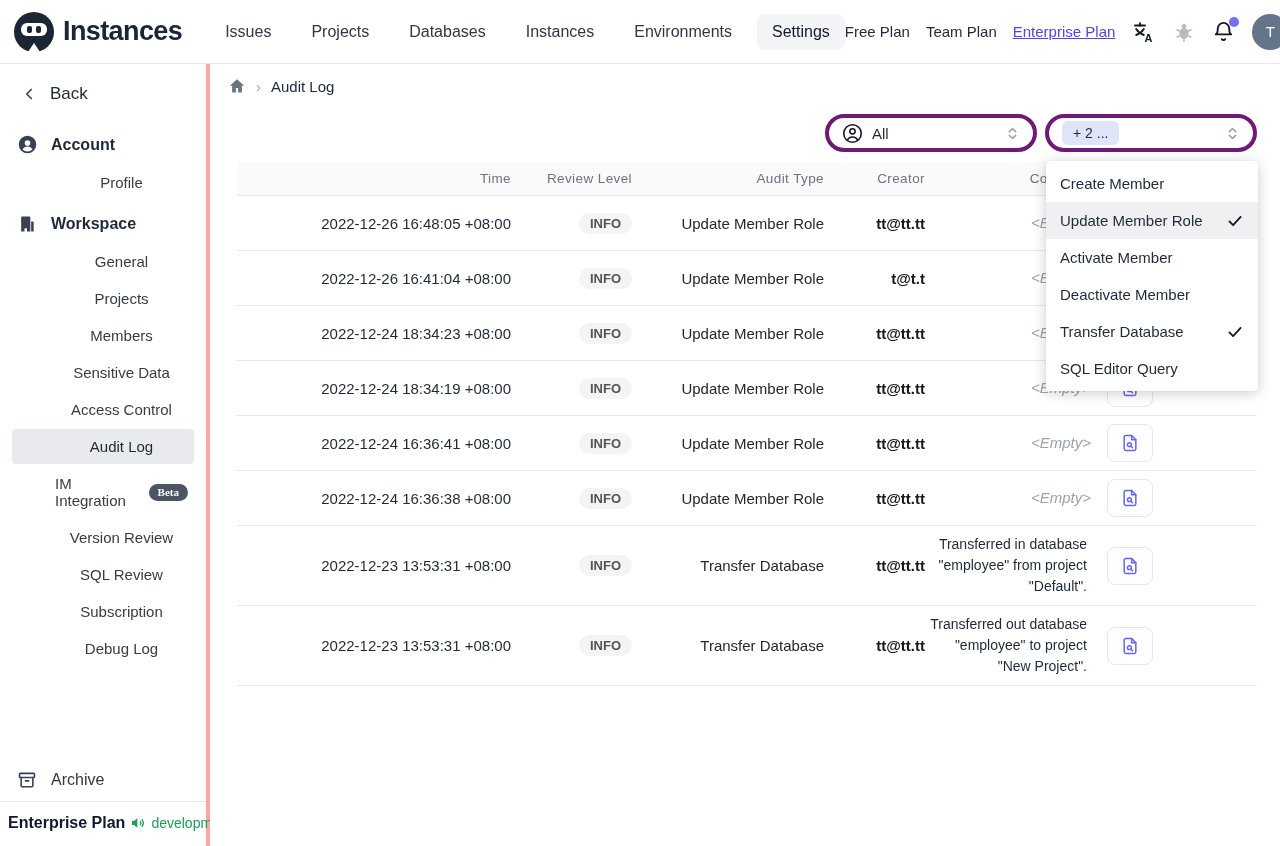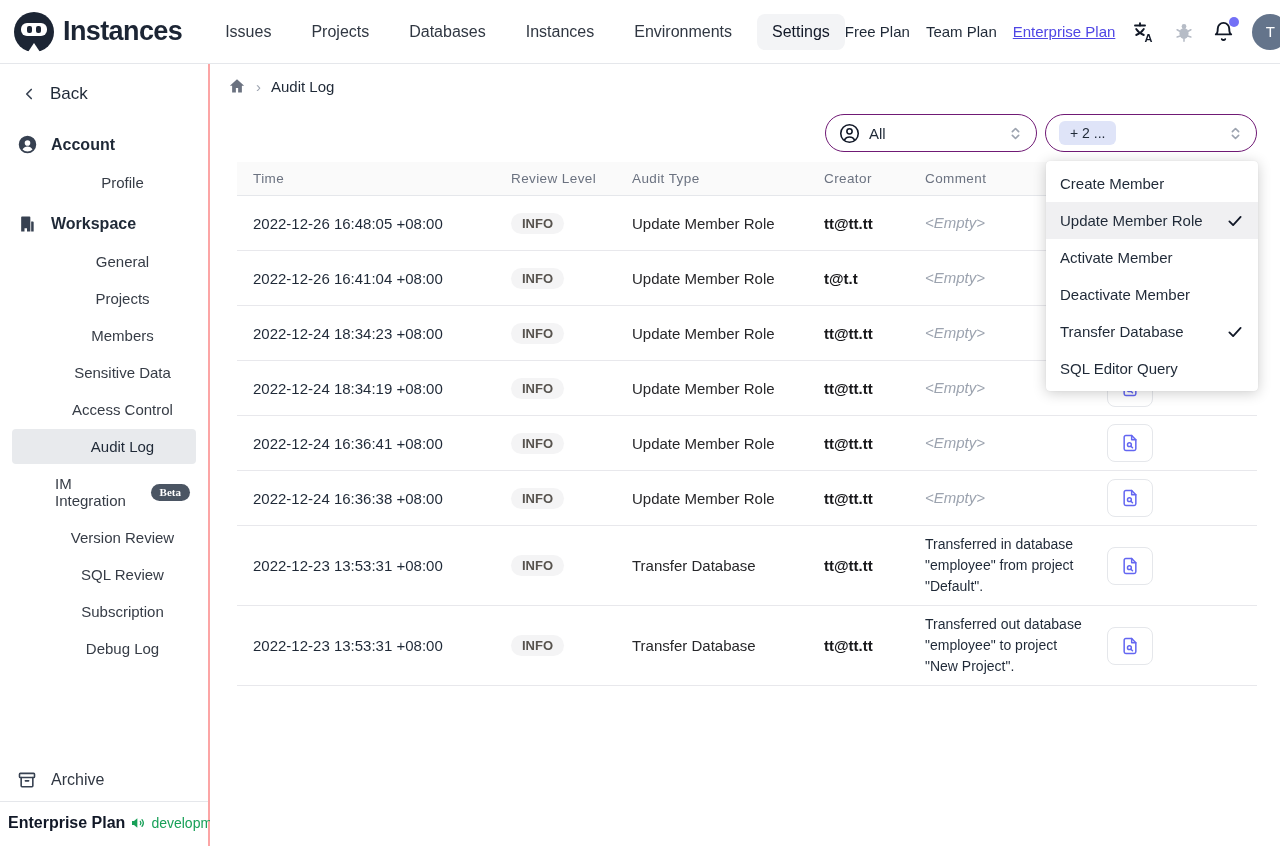--- a/index.html
+++ b/index.html
@@ -26,47 +26,47 @@
   .nav-item.active { background:#f3f4f6; color:#111827; }
   .nav-right { margin-left:auto; display:flex; align-items:center; gap:17px; }
   .plan-link { font-size:15px; font-weight:500; color:#1f2937; cursor:pointer; white-space:nowrap; }
   .plan-link.is-link { color:#4f46e5; text-decoration:underline; }
   .icon-btn { display:flex; align-items:center; justify-content:center; cursor:pointer; position:relative; }
   .bell-dot { position:absolute; top:-3px; right:-4px; width:10px; height:10px; border-radius:50%; background:#7370f6; }
   .avatar { width:36px; height:36px; border-radius:50%; background:#64748b; color:#fff;
             display:flex; align-items:center; justify-content:center; font-size:15px; cursor:pointer; }
   
   .shell { display:flex; height:782px; }
-  .sidebar { width:210px; border-right:2px solid #fca5a5; display:flex; flex-direction:column; padding-top:10px; background:#fff; }
+  .sidebar { width:210px; border-right:4px solid #fca5a5; display:flex; flex-direction:column; padding-top:10px; background:#fff; }
   .side-back { display:flex; align-items:center; gap:12px; padding:10px 16px 16px 20px; font-size:17px; color:#1f2937; cursor:pointer; }
   .side-title { display:flex; align-items:center; gap:13px; padding:8px 16px; font-size:16px; font-weight:600; color:#1f2937; margin-top:6px; }
   .side-title .sicon { display:flex; width:22px; justify-content:center; }
   .side-item { margin:2px 12px; padding:9px 6px 9px 43px; font-size:15px; color:#363c46; border-radius:4px;
                cursor:pointer; display:flex; align-items:center;justify-content:center; }
   .side-item.active { background:#e8eaed; color:#1f2937; }
   .beta-badge { background:#4b5563; color:#fff; font-size:11px; font-weight:600; border-radius:9999px;
                 padding:3px 9px; margin-left:7px; line-height:1;font-family:Liberation Serif, serif; }
   .side-archive { margin-top:auto; display:flex; align-items:center; gap:13px; padding:11px 16px; font-size:16px; color:#303742; cursor:pointer; }
   .side-archive .sicon { display:flex; width:22px; justify-content:center; }
   .side-footer { border-top:1px solid #e5e7eb; padding:12px 8px 14px 8px; display:flex; align-items:center; gap:5px; }
   .footer-plan { font-weight:700; font-size:16px; color:#111827; white-space:nowrap; }
   .footer-env { color:#18a058; font-size:14px; white-space:nowrap; }
   
   .content { flex:1; padding:8px 23px 0 18px; position:relative; background:#fff; }
   .breadcrumb { display:flex; align-items:center; gap:10px; height:28px; }
   .crumb-sep { color:#9ca3af; font-size:15px; }
   .crumb-current { font-size:15px; color:#1f2937; }
   .filters { display:flex; justify-content:flex-end; gap:8px; margin-top:14px; }
-  .select { width:212px; height:38px; border:1px solid #701a75; border-radius:19px; background:#fff;
+  .select { width:212px; height:38px; border:4px solid #701a75; border-radius:19px; background:#fff;
             display:flex; align-items:center; gap:9px; padding:0 13px; cursor:pointer; }
   .select .selector { margin-left:auto; display:flex; }
   .select-value { font-size:15px; color:#1f2937; }
   .filter-pill { background:#dfe4f8; color:#1f2937; font-size:14px; border-radius:6px; padding:5px 11px; line-height:1; }
   
-  .table { margin:10px 0 0 9px; }
+  .table { margin:10px 0 0 9px;text-align:right; }
   .thead { display:flex; align-items:center; height:34px; background:#fafafa; border-bottom:1px solid #e5e7eb;
            color:#6b7280; font-size:13.5px; letter-spacing:0.4px; }
   .trow { display:flex; align-items:center; min-height:55px; border-bottom:1px solid #e8e8ec; background:#fff; }
   .c-time    { width:274px; padding-left:16px; }
   .c-level   { width:121px; }
   .c-type    { width:192px; }
   .c-creator { width:101px; }
   .c-comment { width:166px; }
   .c-action  { flex:1; padding-left:16px; display:flex; align-items:center; }
   .cell-time { font-size:15px; font-weight:500; color:#1f2937; }

